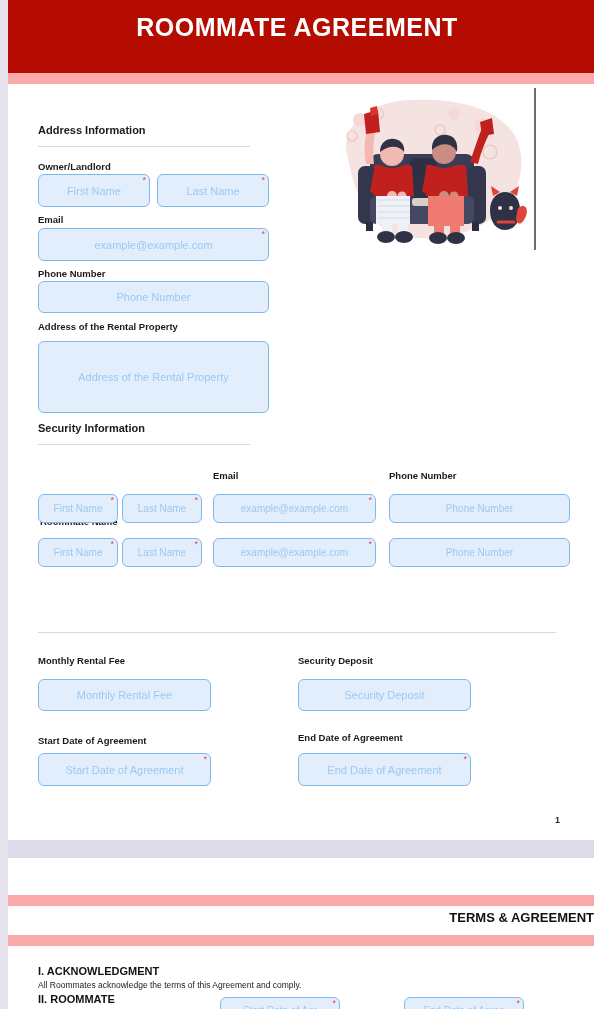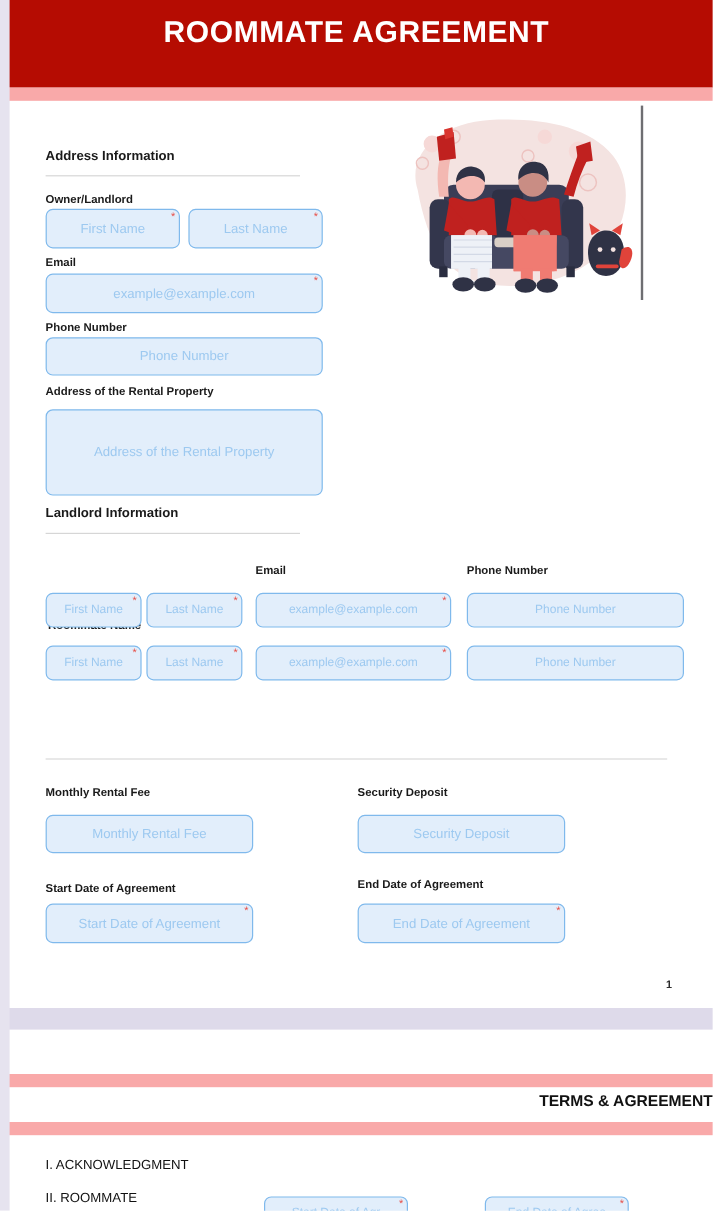--- a/index.html
+++ b/index.html
@@ -164,21 +164,21 @@
     left: 0;
     width: 594px;
     text-align: right;
     font-size: 13px;
     font-weight: bold;
     color: #111111;
   }
   .terms-h {
     position: absolute;
     font-size: 11px;
-    font-weight: normal;
+    font-weight: bold;
     color: #111111;
     white-space: nowrap;
   }
   .terms-p {
     position: absolute;
     font-size: 8.5px;
     color: #222222;
     white-space: nowrap;
   }
 </style>
@@ -301,21 +301,21 @@
   <div class="field-label" style="left:38px; top:268px;">Phone Number</div>
   <div class="fld" style="left:38px; top:281px; width:231px; height:32px;">
     <span class="ph">Phone Number</span>
   </div>
 
   <div class="field-label" style="left:38px; top:321px;">Address of the Rental Property</div>
   <div class="fld area" style="left:38px; top:341px; width:231px; height:72px;">
     <span class="ph">Address of the Rental Property</span>
   </div>
 
-  <div class="section-head" style="left:38px; top:422px;">Landlord Information</div>
+  <div class="section-head" style="left:38px; top:422px;">Security Information</div>
   <div class="section-rule" style="left:38px; top:444px; width:212px;"></div>
 
   <div class="col-head" style="left:40px; top:470px;margin-top:46px;">Roommate Name</div>
   <div class="col-head" style="left:213px; top:470px;">Email</div>
   <div class="col-head" style="left:389px; top:470px;">Phone Number</div>
 
   <div class="fld small" style="left:38px; top:494px; width:80px; height:29px;">
     <span class="ph">First Name</span>
     <span class="req">*</span>
   </div>
@@ -373,20 +373,21 @@
 
   <div class="page-num" style="left:555px; top:815px;">1</div>
 
   <div class="gap-band" style="top:840px; height:18px;"></div>
 
   <div class="terms-stripe" style="top:895px;"></div>
   <div class="terms-title" style="top:910px;">TERMS &amp; AGREEMENT</div>
   <div class="terms-stripe" style="top:935px;"></div>
 
   <div class="terms-h" style="left:38px; top:965px;">I. ACKNOWLEDGMENT</div>
+  <div class="terms-p" style="left:38px; top:980px;">All Roommates acknowledge the terms of this Agreement and comply.</div>
   <div class="terms-h" style="left:38px; top:993px;">II. ROOMMATE</div>
 
   <div class="fld small" style="left:220px; top:997px; width:120px; height:26px;">
     <span class="ph">Start Date of Agr</span>
     <span class="req">*</span>
   </div>
   <div class="fld small" style="left:404px; top:997px; width:120px; height:26px;">
     <span class="ph">End Date of Agree</span>
     <span class="req">*</span>
   </div>

